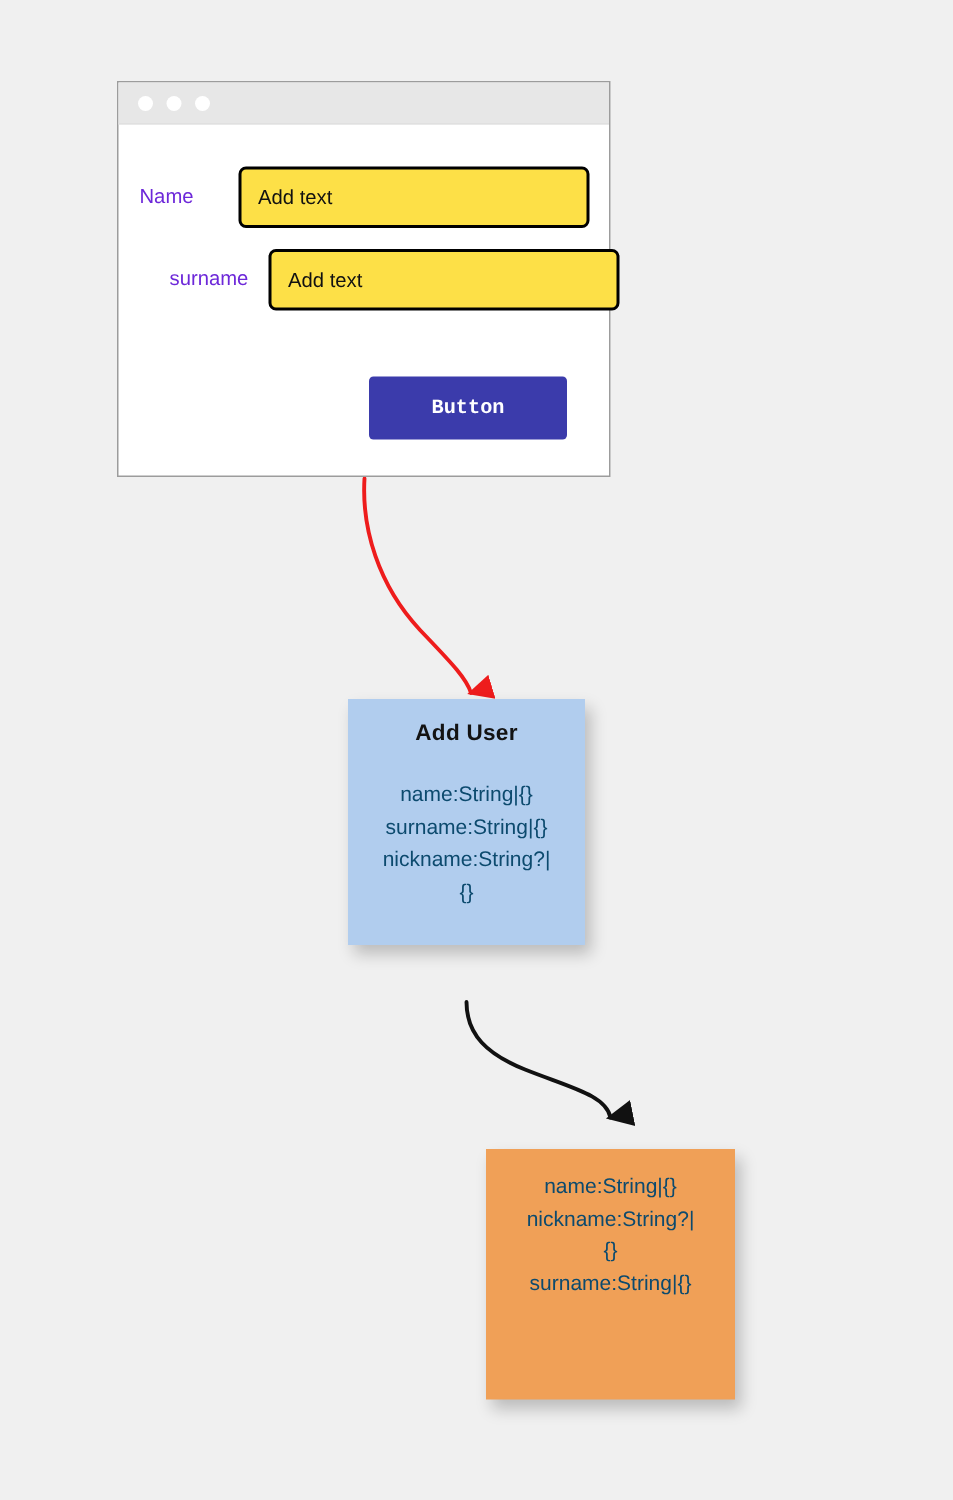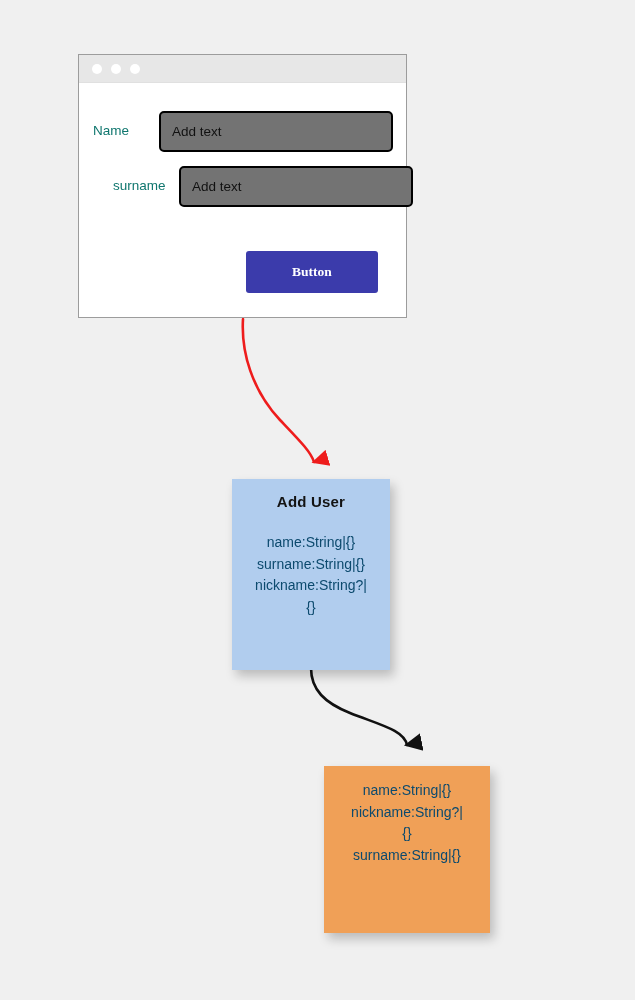--- a/index.html
+++ b/index.html
@@ -59,51 +59,51 @@
     display: flex;
     align-items: center;
     left: 14px;
     width: 300px;
   }
   .form-row.row-name { top: 28px; }
   .form-row.row-surname { top: 83px; margin-left: 20px; }
 
   .field-label {
     font-size: 13.5px;
-    color: #0f766e;
+    color: #6d28d9;
     width: 66px;
     flex: none;
     line-height: 1.2;
   }
   .text-input {
     flex: 1;
     height: 41px;
     border: 2px solid #000000;
     border-radius: 5px;
-    background: #737373;
+    background: #fde047;
     box-sizing: border-box;
     display: flex;
     align-items: center;
     padding-left: 11px;
     font-size: 13.5px;
     color: #111111;
   }
 
   .primary-button {
     position: absolute;
     left: 167px;
     top: 168px;
     width: 132px;
     height: 42px;
     background: #3b3bab;
     border: none;
     border-radius: 3px;
     color: #ffffff;
     font-size: 13.5px;
-    font-family: Liberation Serif, serif;
+    font-family: Liberation Mono, monospace;
     font-weight: bold;
     cursor: pointer;
     display: flex;
     align-items: center;
     justify-content: center;
   }
 
   
   .note {
     position: absolute;
@@ -122,23 +122,23 @@
   }
   .note-lines {
     font-size: 14px;
     color: #0c4a6e;
     line-height: 1.55;
   }
   .note-line { display: block; }
 
   .note-blue {
     left: 232px;
-    top: 479px;
+    top: 466px;
     width: 158px;
-    height: 191px;
+    height: 164px;
     background: #b1cdee;
   }
   .note-orange {
     left: 324px;
     top: 766px;
     width: 166px;
     height: 167px;
     background: #f0a057;
   }
 

